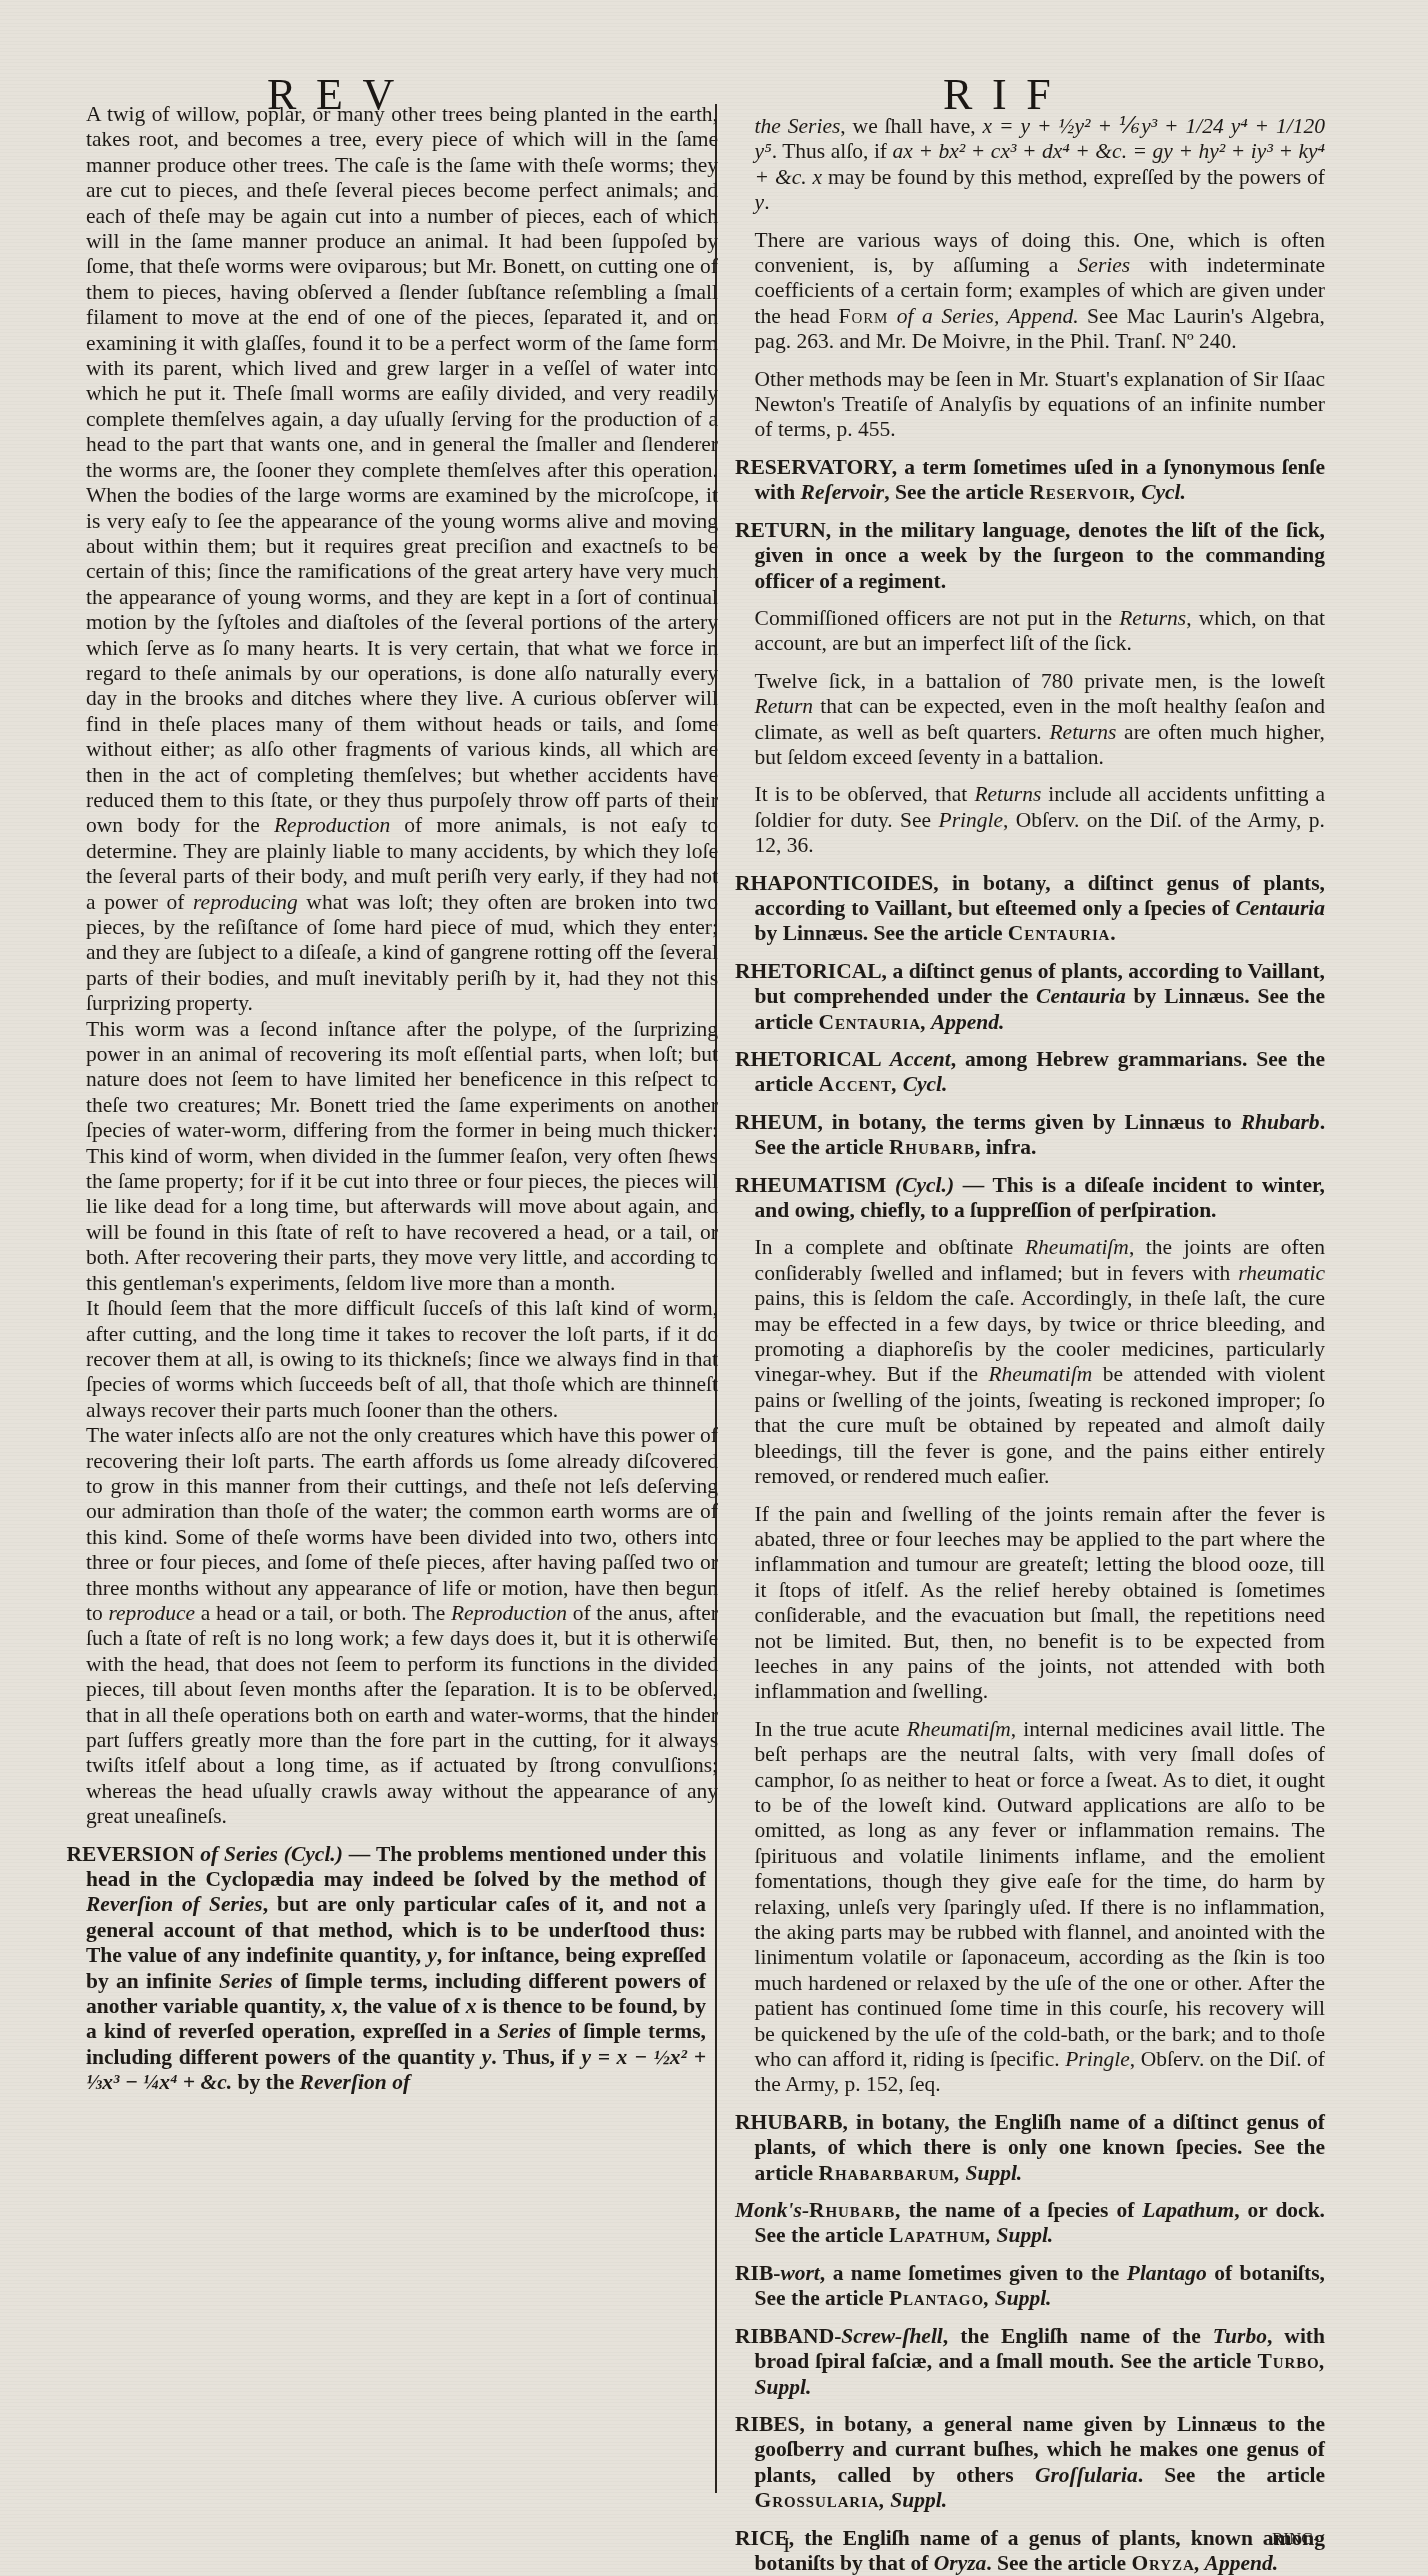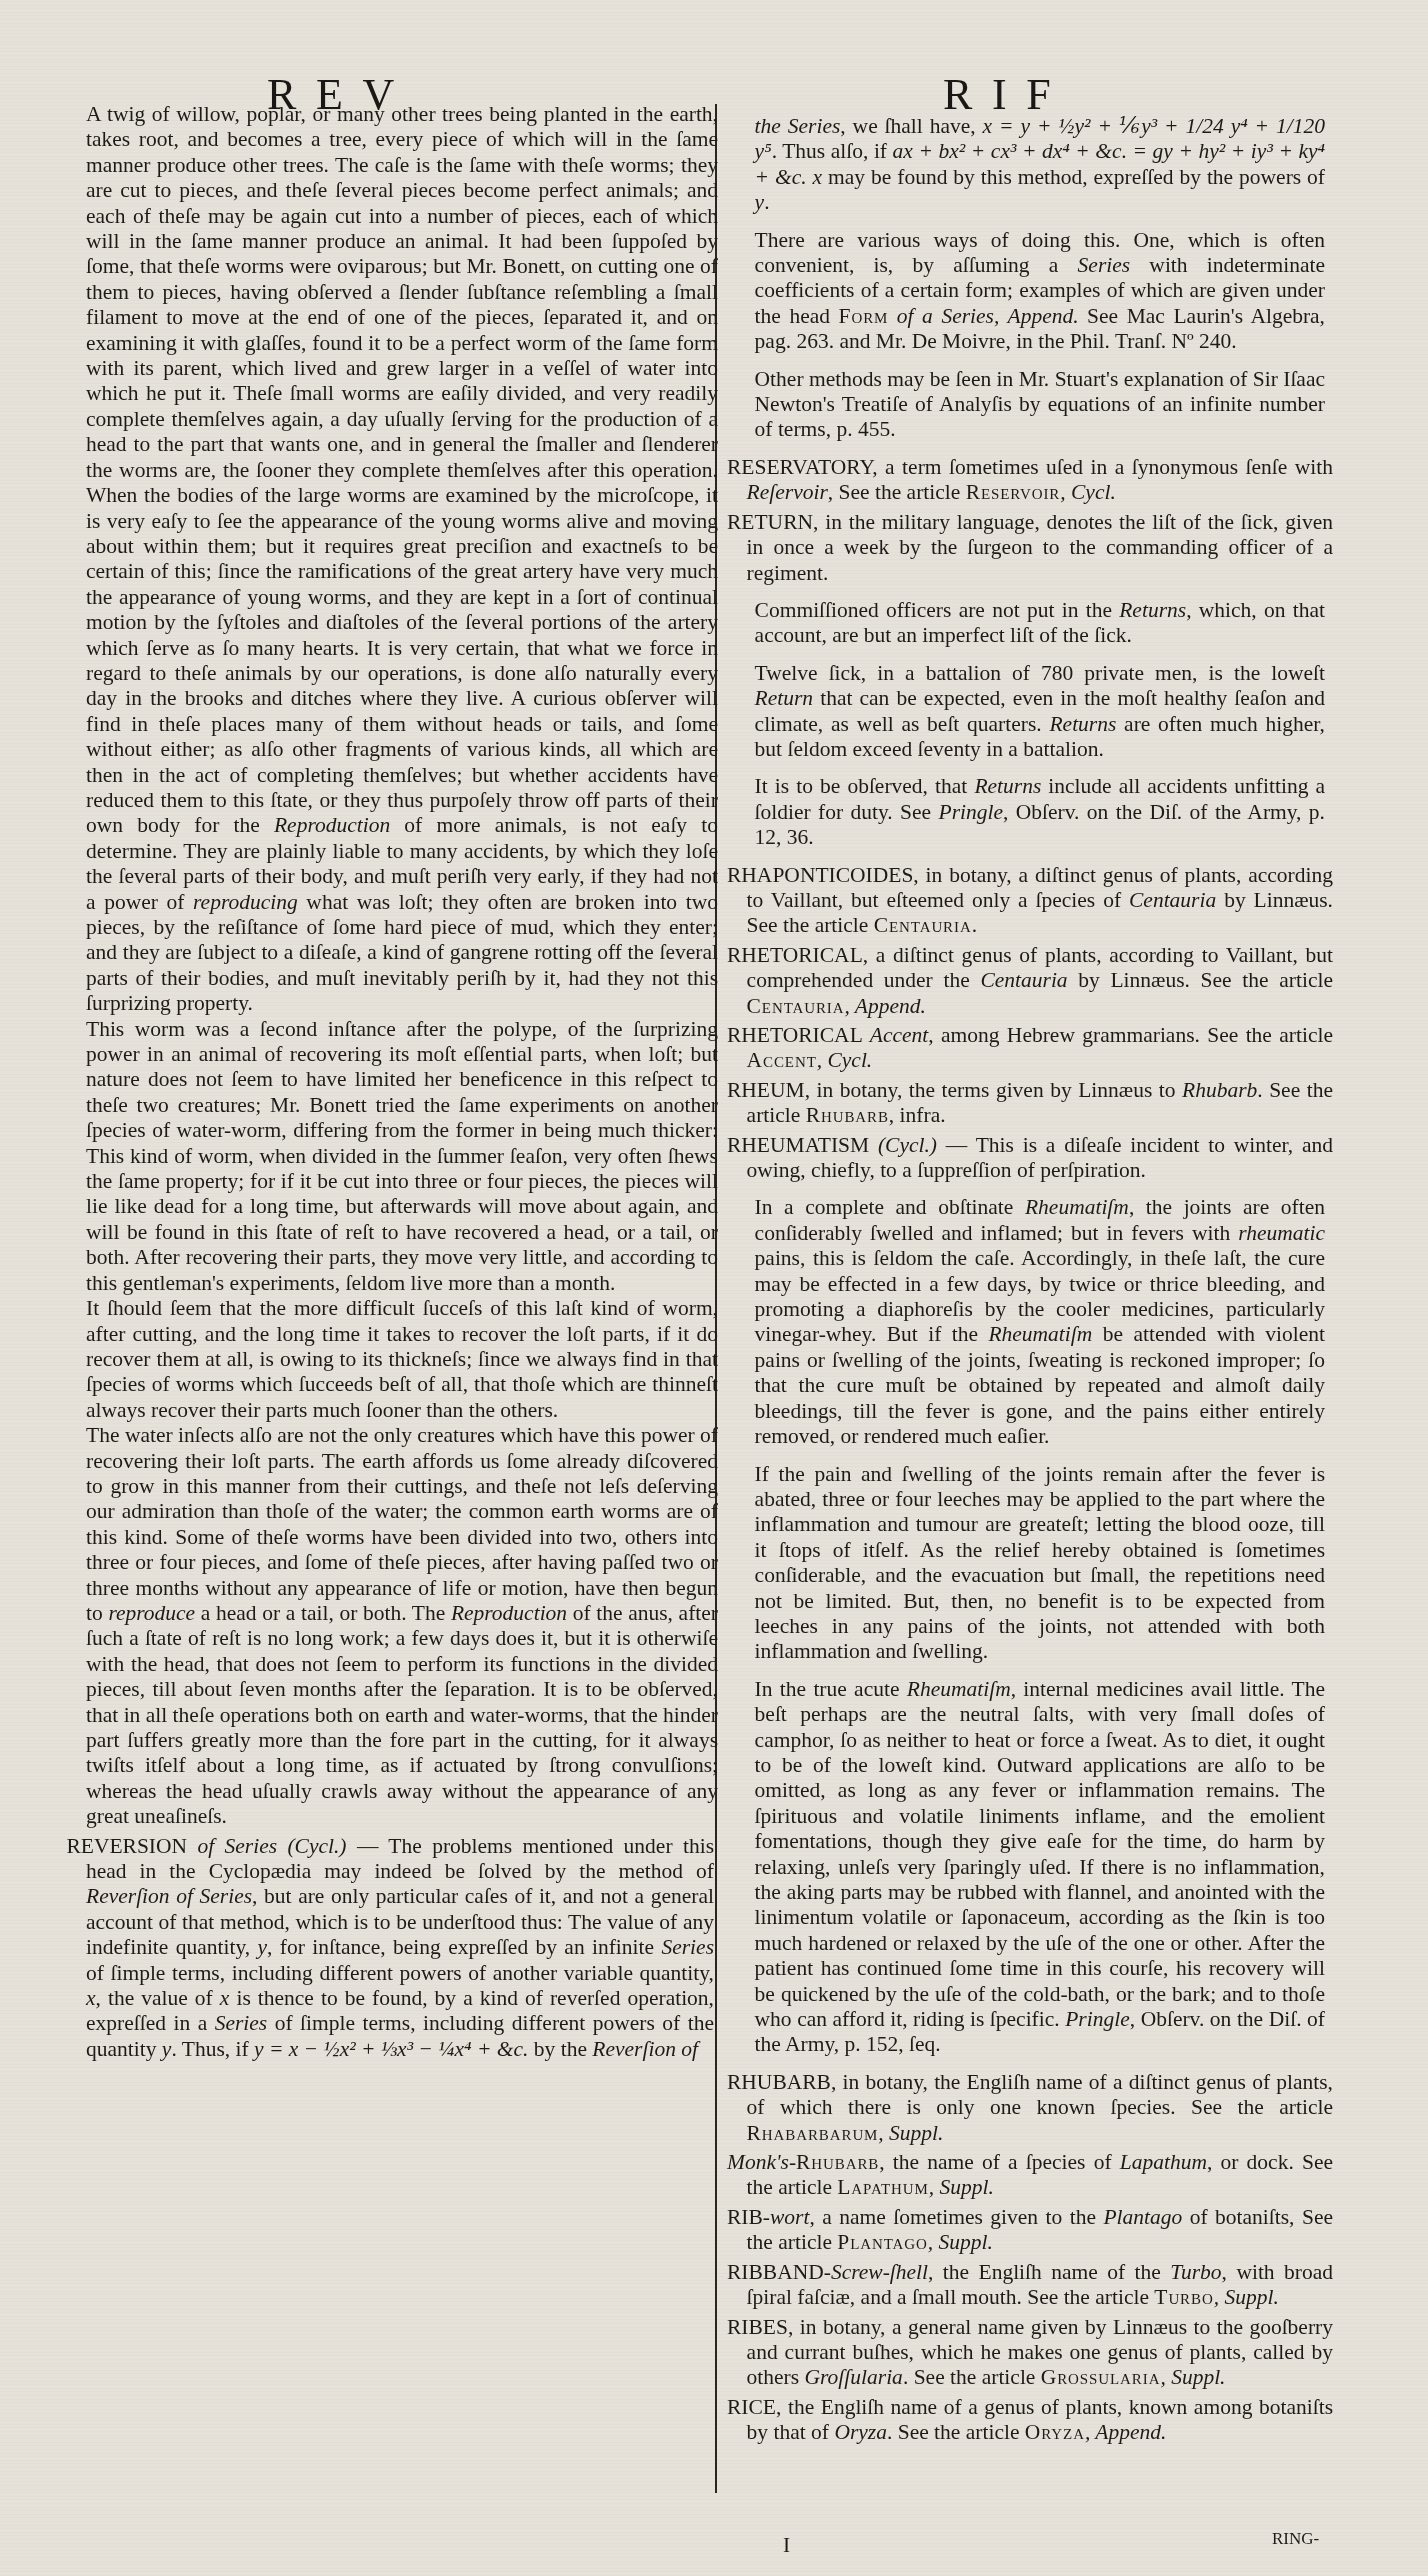--- a/index.html
+++ b/index.html
@@ -20,21 +20,21 @@
   .rh-right { left:943px; }
   .col {
     position:absolute; top:102px; font-size:21.5px; line-height:25.4px; text-align:justify;
   }
   .col-left { left:86px; width:632px; }
   .col-right { left:723px; width:614px; }
   .divider {
     position:absolute; left:715px; top:104px; width:1.8px; height:2389px; background:#2b2520;
   }
   .para { margin:0; text-indent:0; }
-  .entry { margin:4px; padding-left:19.6px; text-indent:-19.6px; }
+  .entry { margin:12px; padding-left:19.6px; text-indent:-19.6px;font-weight:bold; }
   .sub { margin:12px; padding-left:19.6px; }
   .head-word { letter-spacing:0; }
   i { font-style:italic; }
   .sc { font-variant:small-caps; letter-spacing:0.9px; }
   .footer-sig { position:absolute; left:783px; top:2533px; font-size:21.4px; }
   .footer-catch { position:absolute; left:1272px; top:2529px; font-size:17px; }
 </style>
 </head>
 <body>
 

